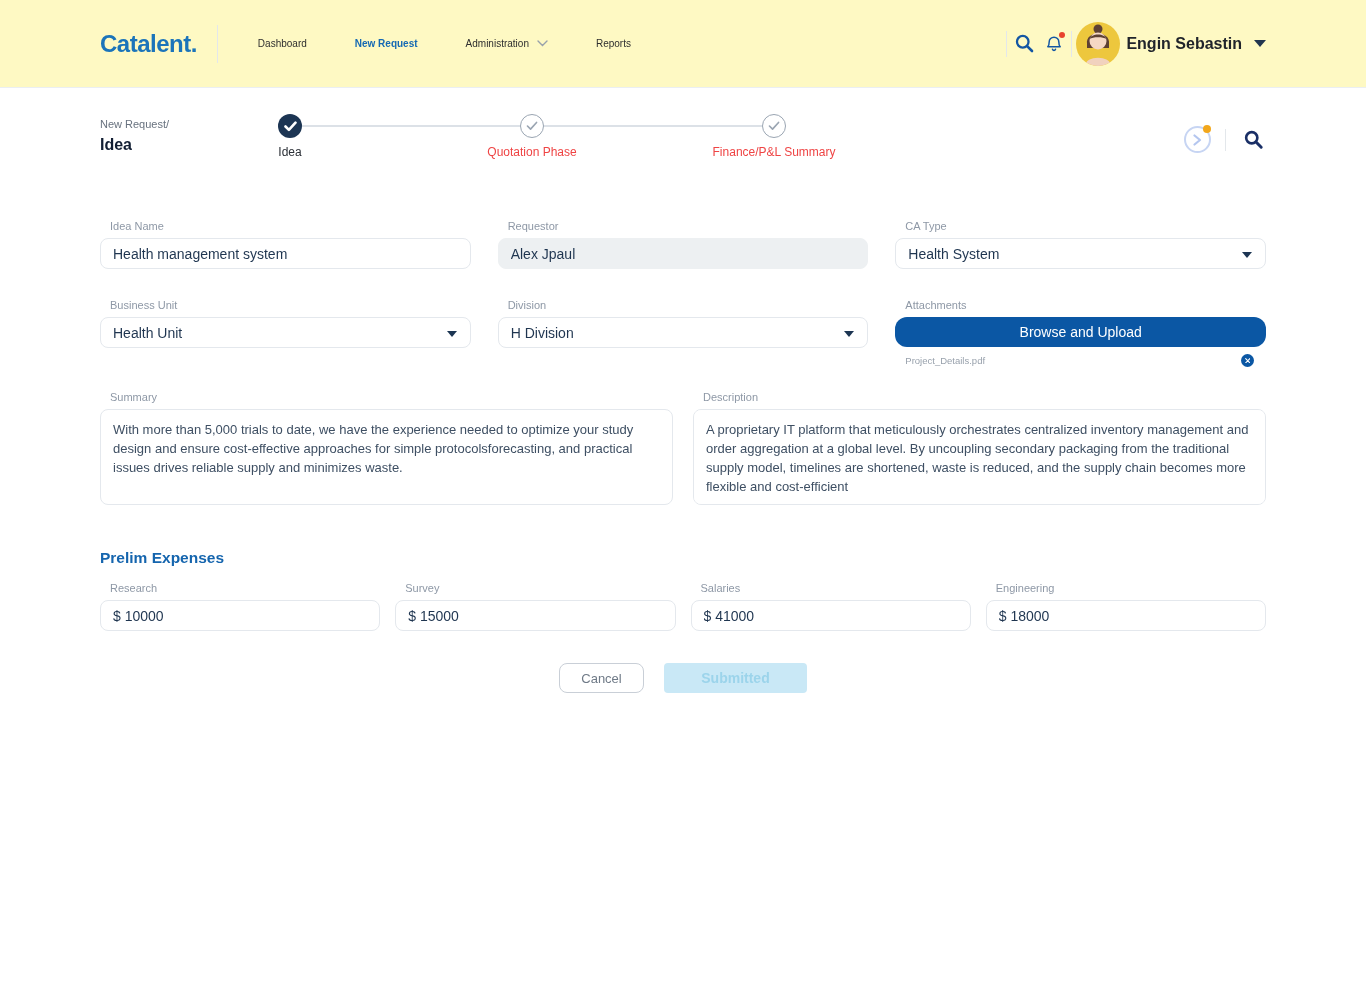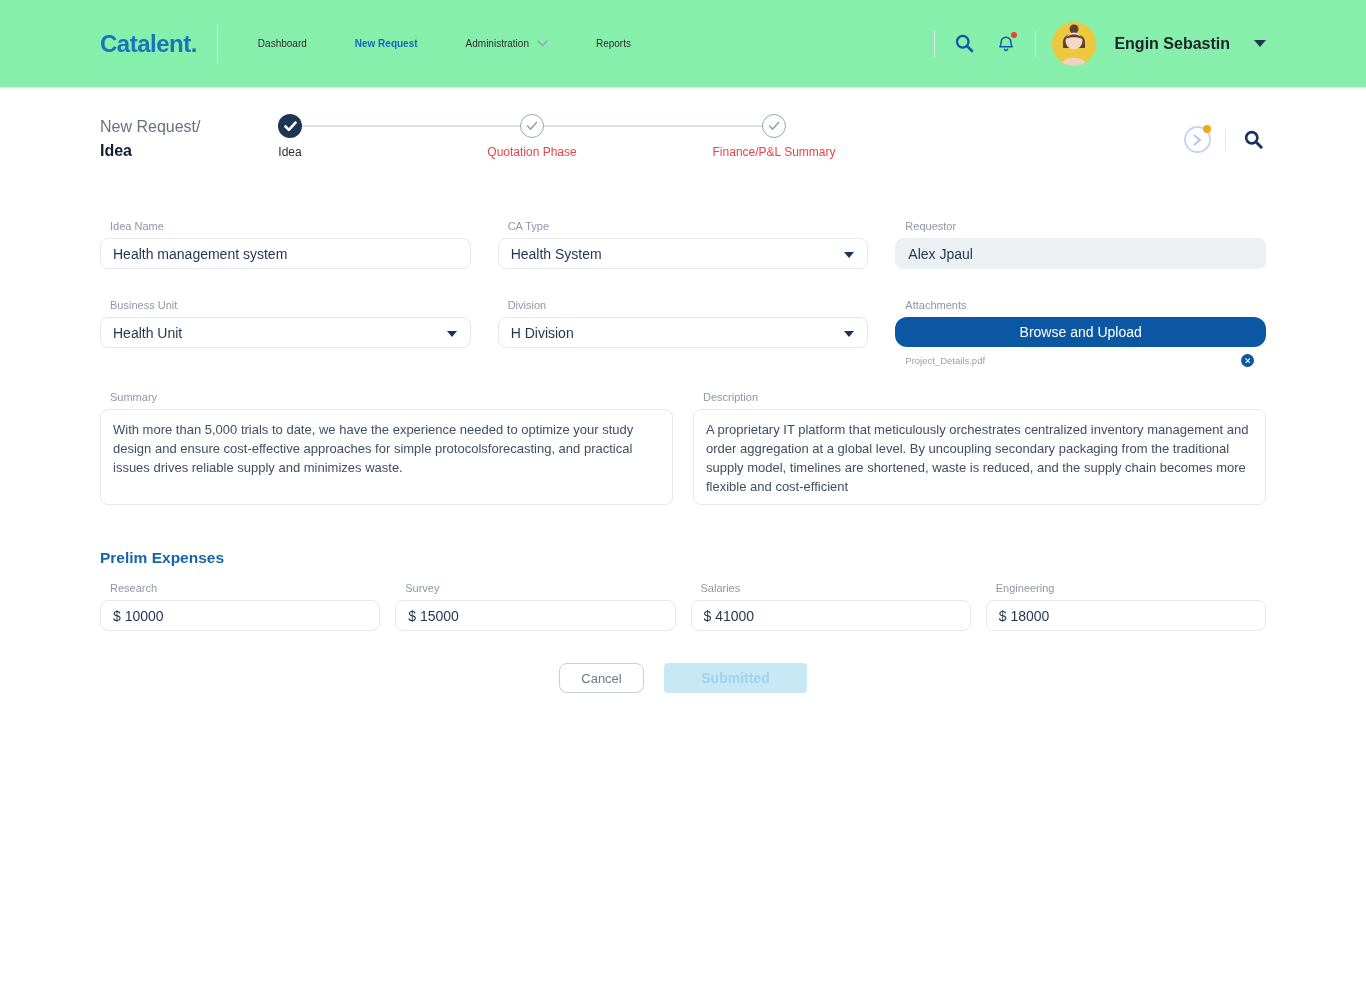--- a/index.html
+++ b/index.html
@@ -1,44 +1,44 @@
 <!DOCTYPE html>
 <html><head>
 <meta charset="utf-8">
 <style>
   * { box-sizing: border-box; margin: 0; padding: 0; }
   html,body { width: 1366px; height: 1000px; background: #ffffff;
     font-family: "Liberation Sans", sans-serif; color: #1F3550; }
 
   
   .header { height: 88px; display: flex; align-items: center;
-    padding: 0 100px; border-bottom: 1px solid #EBEFF2; background:#86efac; }
+    padding: 0 100px; border-bottom: 1px solid #EBEFF2; background:#fef9c3; }
   .logo { font-size: 24px; font-weight: 700; color: #1B74BA; letter-spacing: -0.5px; cursor: pointer; }
   .vdiv { width: 1px; height: 38px; background: #E3E7EB; margin-left: 20px; }
   .vdiv.short { height: 26px; margin: 0; }
   .nav { display: flex; align-items: center; gap: 48px; margin-left: 40px; }
   .nav-item { font-size: 10px; color: #2E2E2E; cursor: pointer; display: flex; align-items: center; gap: 8px; }
   .nav-item.active { color: #1569B3; font-weight: 700; }
-  .header-right { margin-left: auto; display: flex; align-items: center; gap: 16px; }
+  .header-right { margin-left: auto; display: flex; align-items: center; gap: 4px; }
   .icon-btn { position: relative; display: flex; align-items: center; justify-content: center;
     width: 26px; height: 26px; cursor: pointer; }
   .bell-dot { position: absolute; top: 1px; right: 2px; width: 6px; height: 6px;
     border-radius: 50%; background: #E8432D; }
   .avatar { width: 44px; height: 44px; border-radius: 50%; overflow: hidden; cursor: pointer; flex: 0 0 auto; }
   .user-name { font-size: 16px; font-weight: 600; color: #20242B; margin-left: 2px; }
   .caret-down { width: 0; height: 0; border-left: 6px solid transparent; border-right: 6px solid transparent;
     border-top: 7px solid #22364F; margin-left: 8px; cursor: pointer; }
 
   
   .main { padding: 0 100px; }
 
   
   .crumb-row { position: relative; height: 78px; margin-top: 26px; }
   .crumbs { position: absolute; left: 0; top: 4px; }
-  .crumb-path { font-size: 16px; color: #68727F; }
+  .crumb-path { font-size: 11px; color: #68727F; }
   .crumb-title { font-size: 16px; font-weight: 700; color: #121E33; margin-top: 6px; }
   .stepper { position: absolute; left: 178px; top: 0; display: flex; align-items: flex-start; }
   .step { width: 24px; position: relative; }
   .step-circle { width: 24px; height: 24px; border-radius: 50%; display: flex;
     align-items: center; justify-content: center; cursor: pointer; }
   .step.done .step-circle { background: #1C3553; }
   .step.pending .step-circle { background: #fff; border: 1.5px solid #9AA5B2; }
   .step-label { position: absolute; top: 31px; left: 50%; transform: translateX(-50%);
     white-space: nowrap; font-size: 12px; }
   .step.done .step-label { color: #2A2F36; font-weight: 500; }
@@ -192,29 +192,29 @@
       </div>
     </div>
   </div>
 
   <div class="grid3 row1">
     <div>
       <label class="field-label">Idea Name</label>
       <input class="text-input" type="text" value="Health management system" style="">
     </div>
     <div>
+      <label class="field-label">Requestor</label>
+      <input class="text-input disabled" type="text" readonly="" value="Alex Jpaul" style="">
+    </div>
+    <div>
       <label class="field-label">CA Type</label>
       <div class="select">
         <span>Health  System</span>
         <span class="select-caret"></span>
       </div>
-    </div>
-    <div>
-      <label class="field-label">Requestor</label>
-      <input class="text-input disabled" type="text" readonly="" value="Alex Jpaul" style="">
     </div>
   </div>
 
   <div class="grid3 row2">
     <div>
       <label class="field-label">Business Unit</label>
       <div class="select">
         <span>Health Unit</span>
         <span class="select-caret"></span>
       </div>

